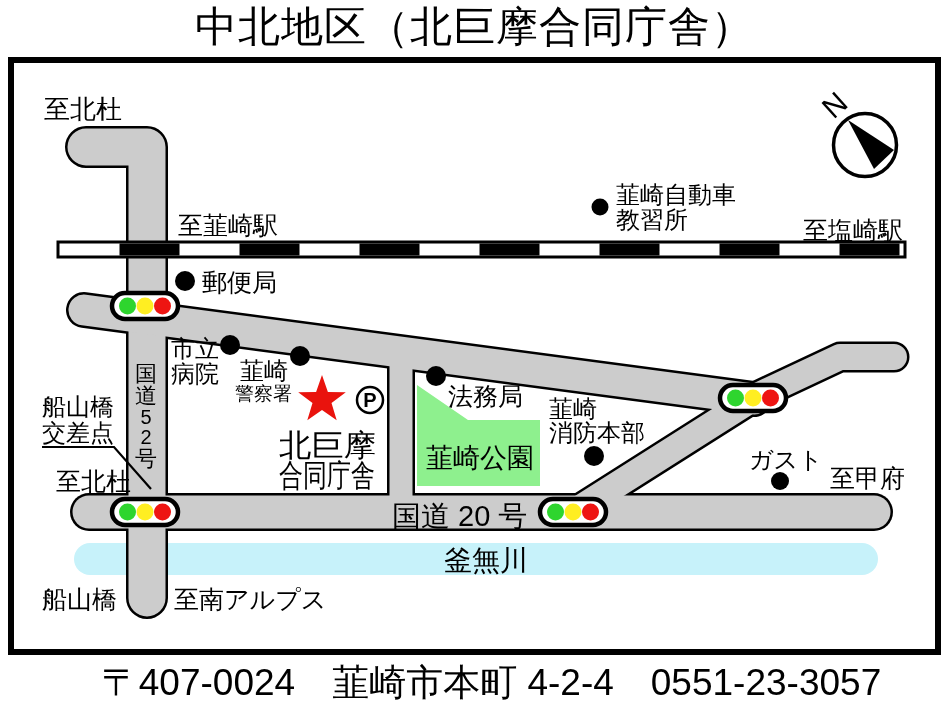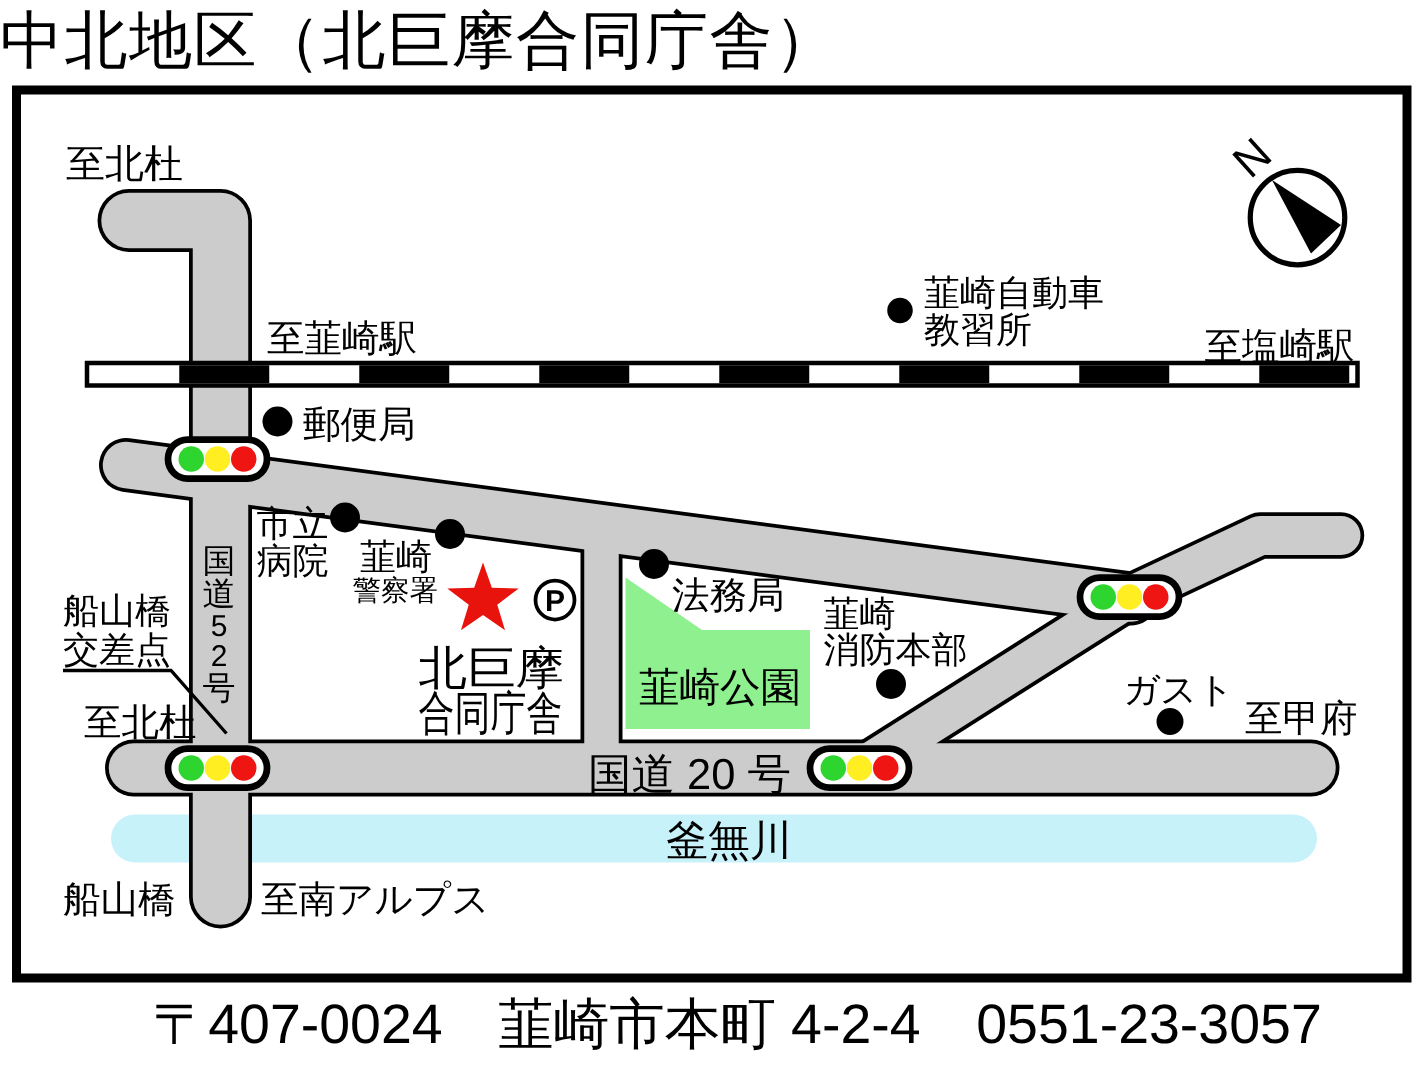--- a/index.html
+++ b/index.html
@@ -1,19 +1,19 @@
 <!DOCTYPE html>
 <html><head>
 <meta charset="utf-8">
 <style>
   html,body{margin:0;padding:0;background:#fff;}
   body{width:949px;height:713px;position:relative;overflow:hidden;
        font-family:"Liberation Sans","DejaVu Sans",sans-serif;color:#000;}
   .page-title{position:absolute;top:0;left:0;width:949px;height:56px;
-      font-size:42px;line-height:54px;letter-spacing:1px;}
+      text-align:center;font-size:42px;line-height:54px;letter-spacing:1px;}
   .footer-address{position:absolute;top:656px;left:17px;width:949px;height:54px;
       text-align:center;font-size:37px;line-height:54px;}
   svg{position:absolute;top:0;left:0;}
   svg text{fill:#000;font-family:"Liberation Sans","DejaVu Sans",sans-serif;}
 </style>
 </head>
 <body>
 
 <div class="page-title">中北地区（北巨摩合同庁舎）</div>
 

